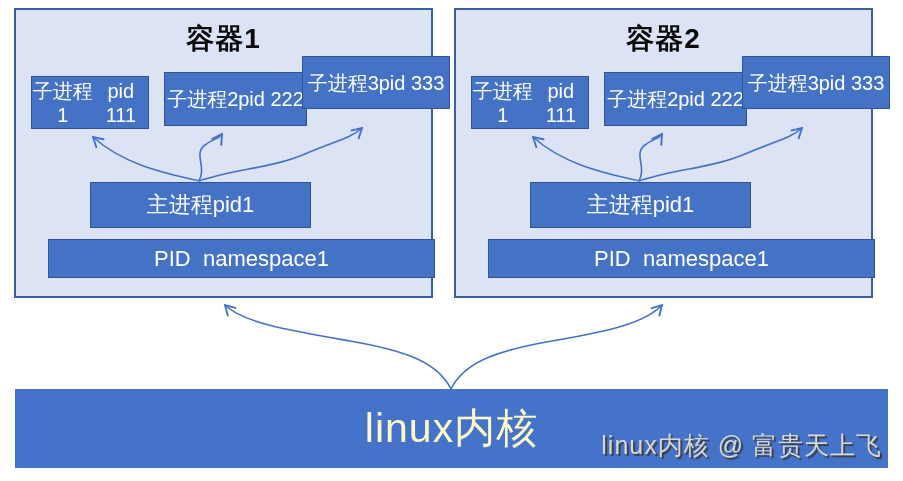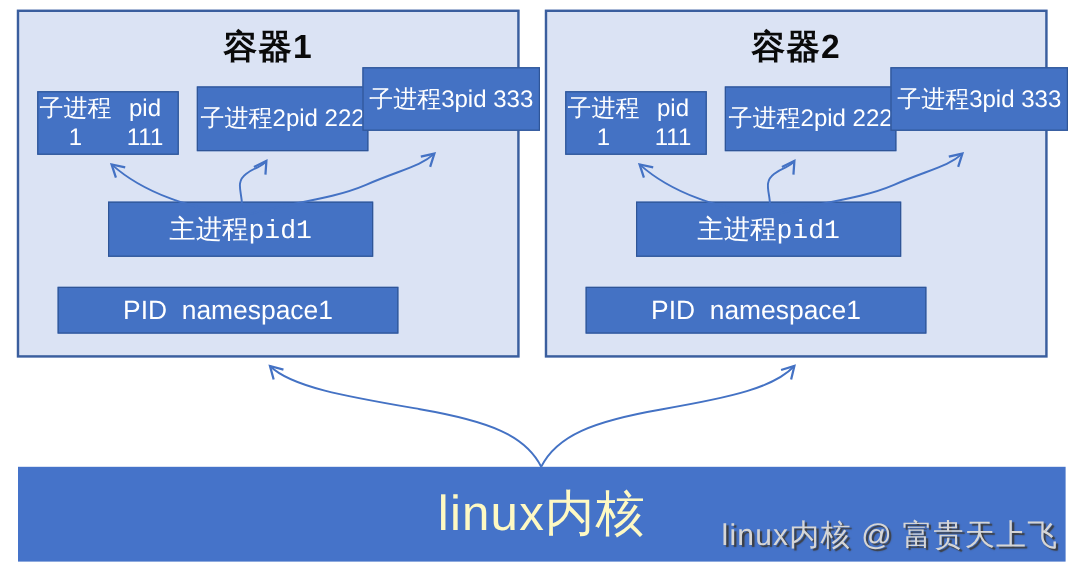--- a/index.html
+++ b/index.html
@@ -24,22 +24,22 @@
   
   .bluebox{
     position:absolute;background:#4472c4;border:1.5px solid #2f5597;
     box-sizing:border-box;color:#ffffff;display:flex;flex-direction:row;
     align-items:center;justify-content:center;text-align:center;
   }
   .childbox{width:118px;height:53px;font-size:20px;line-height:24px;}
   .childbox.c1{left:15px;top:66px;}
   .childbox.c2{left:148px;top:62px;width:143px;height:54px;}
   .childbox.c3{left:286px;top:46px;width:148px;height:53px;}
-  .mainbox{left:74px;top:158px;width:221px;height:46px;font-size:22px;font-family:Liberation Mono, monospace;}
-  .pidbox{left:32px;top:229px;width:284px;height:39px;font-size:22px;}
+  .mainbox{left:74px;top:172px;width:221px;height:46px;font-size:22px;}
+  .pidbox{left:32px;top:229px;width:387px;height:39px;font-size:22px;}
   .pidbox .lbl{white-space:pre;}
 
   
   .kernel{
     position:absolute;left:15px;top:389px;width:873px;height:79px;
     background:#4573c9;display:flex;align-items:center;justify-content:center;
   }
   .kernel-label{color:#fef9c3;font-size:41px;letter-spacing:1px;}
   .watermark{
     position:absolute;right:6px;bottom:6px;font-size:25px;color:#d6d6d6;

